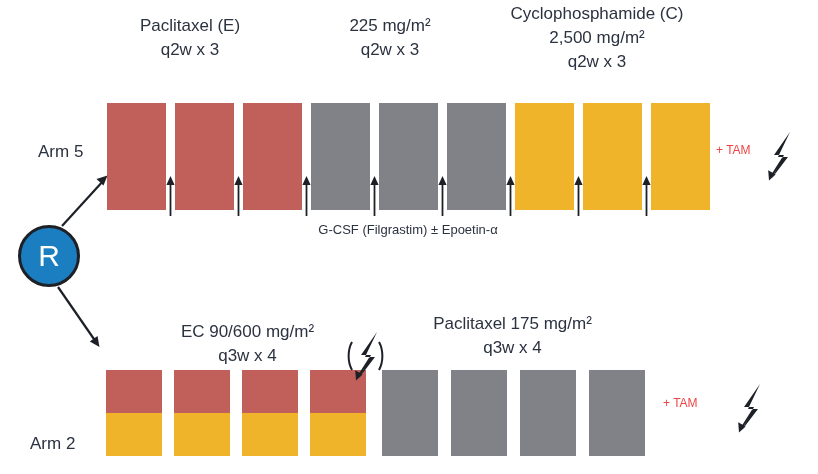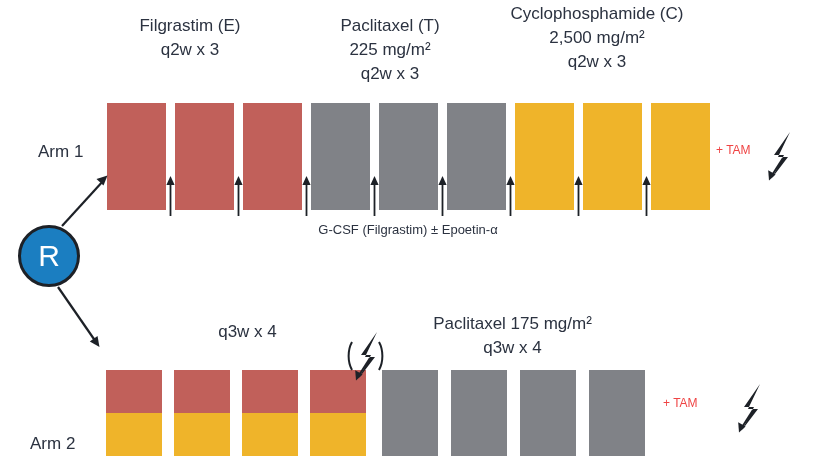--- a/index.html
+++ b/index.html
@@ -115,57 +115,57 @@
     stroke: #1d2127;
     stroke-width: 2;
   }
 </style>
 </head>
 <body>
 
 <div id="canvas">
 
   <div class="hdr" style="left:95px; top:14px; width:190px;">
-    <span>Filgrastim (E)</span>
+    <span>Paclitaxel (E)</span>
     <span>q2w x 3</span>
   </div>
 
   <div class="hdr" style="left:295px; top:14px; width:190px;">
-    <span>Paclitaxel (T)</span>
     <span>225 mg/m²</span>
     <span>q2w x 3</span>
   </div>
 
   <div class="hdr" style="left:487px; top:2px; width:220px;">
     <span>Cyclophosphamide (C)</span>
     <span>2,500 mg/m²</span>
     <span>q2w x 3</span>
   </div>
 
-  <div class="armlabel" style="left:38px; top:142px;">Arm 1</div>
+  <div class="armlabel" style="left:38px; top:142px;">Arm 5</div>
 
   <div class="bar bar-red" style="left:107px;  top:103px; width:59px; height:107px;"></div>
   <div class="bar bar-red" style="left:175px;  top:103px; width:59px; height:107px;"></div>
   <div class="bar bar-red" style="left:243px;  top:103px; width:59px; height:107px;"></div>
   <div class="bar bar-gray" style="left:311px;  top:103px; width:59px; height:107px;"></div>
   <div class="bar bar-gray" style="left:379px;  top:103px; width:59px; height:107px;"></div>
   <div class="bar bar-gray" style="left:447px;  top:103px; width:59px; height:107px;"></div>
   <div class="bar bar-yellow" style="left:515px;  top:103px; width:59px; height:107px;"></div>
   <div class="bar bar-yellow" style="left:583px;  top:103px; width:59px; height:107px;"></div>
   <div class="bar bar-yellow" style="left:651px;  top:103px; width:59px; height:107px;"></div>
 
   <div class="gcsf" style="left:243px; top:222px; width:330px;">G-CSF (Filgrastim) ± Epoetin-α</div>
 
   <div class="tam" style="left:716px; top:143px;">+ TAM</div>
 
   <div class="rnode" style="left:18px; top:225px; width:62px; height:62px;">
     <span>R</span>
   </div>
 
   <div class="hdr" style="left:140px; top:320px; width:215px;">
+    <span>EC 90/600 mg/m²</span>
     <span>q3w x 4</span>
   </div>
 
   <div class="hdr" style="left:400px; top:312px; width:225px;">
     <span>Paclitaxel 175 mg/m²</span>
     <span>q3w x 4</span>
   </div>
 
   <div class="armlabel" style="left:30px; top:396px;margin-top:38px;">Arm 2</div>
 

